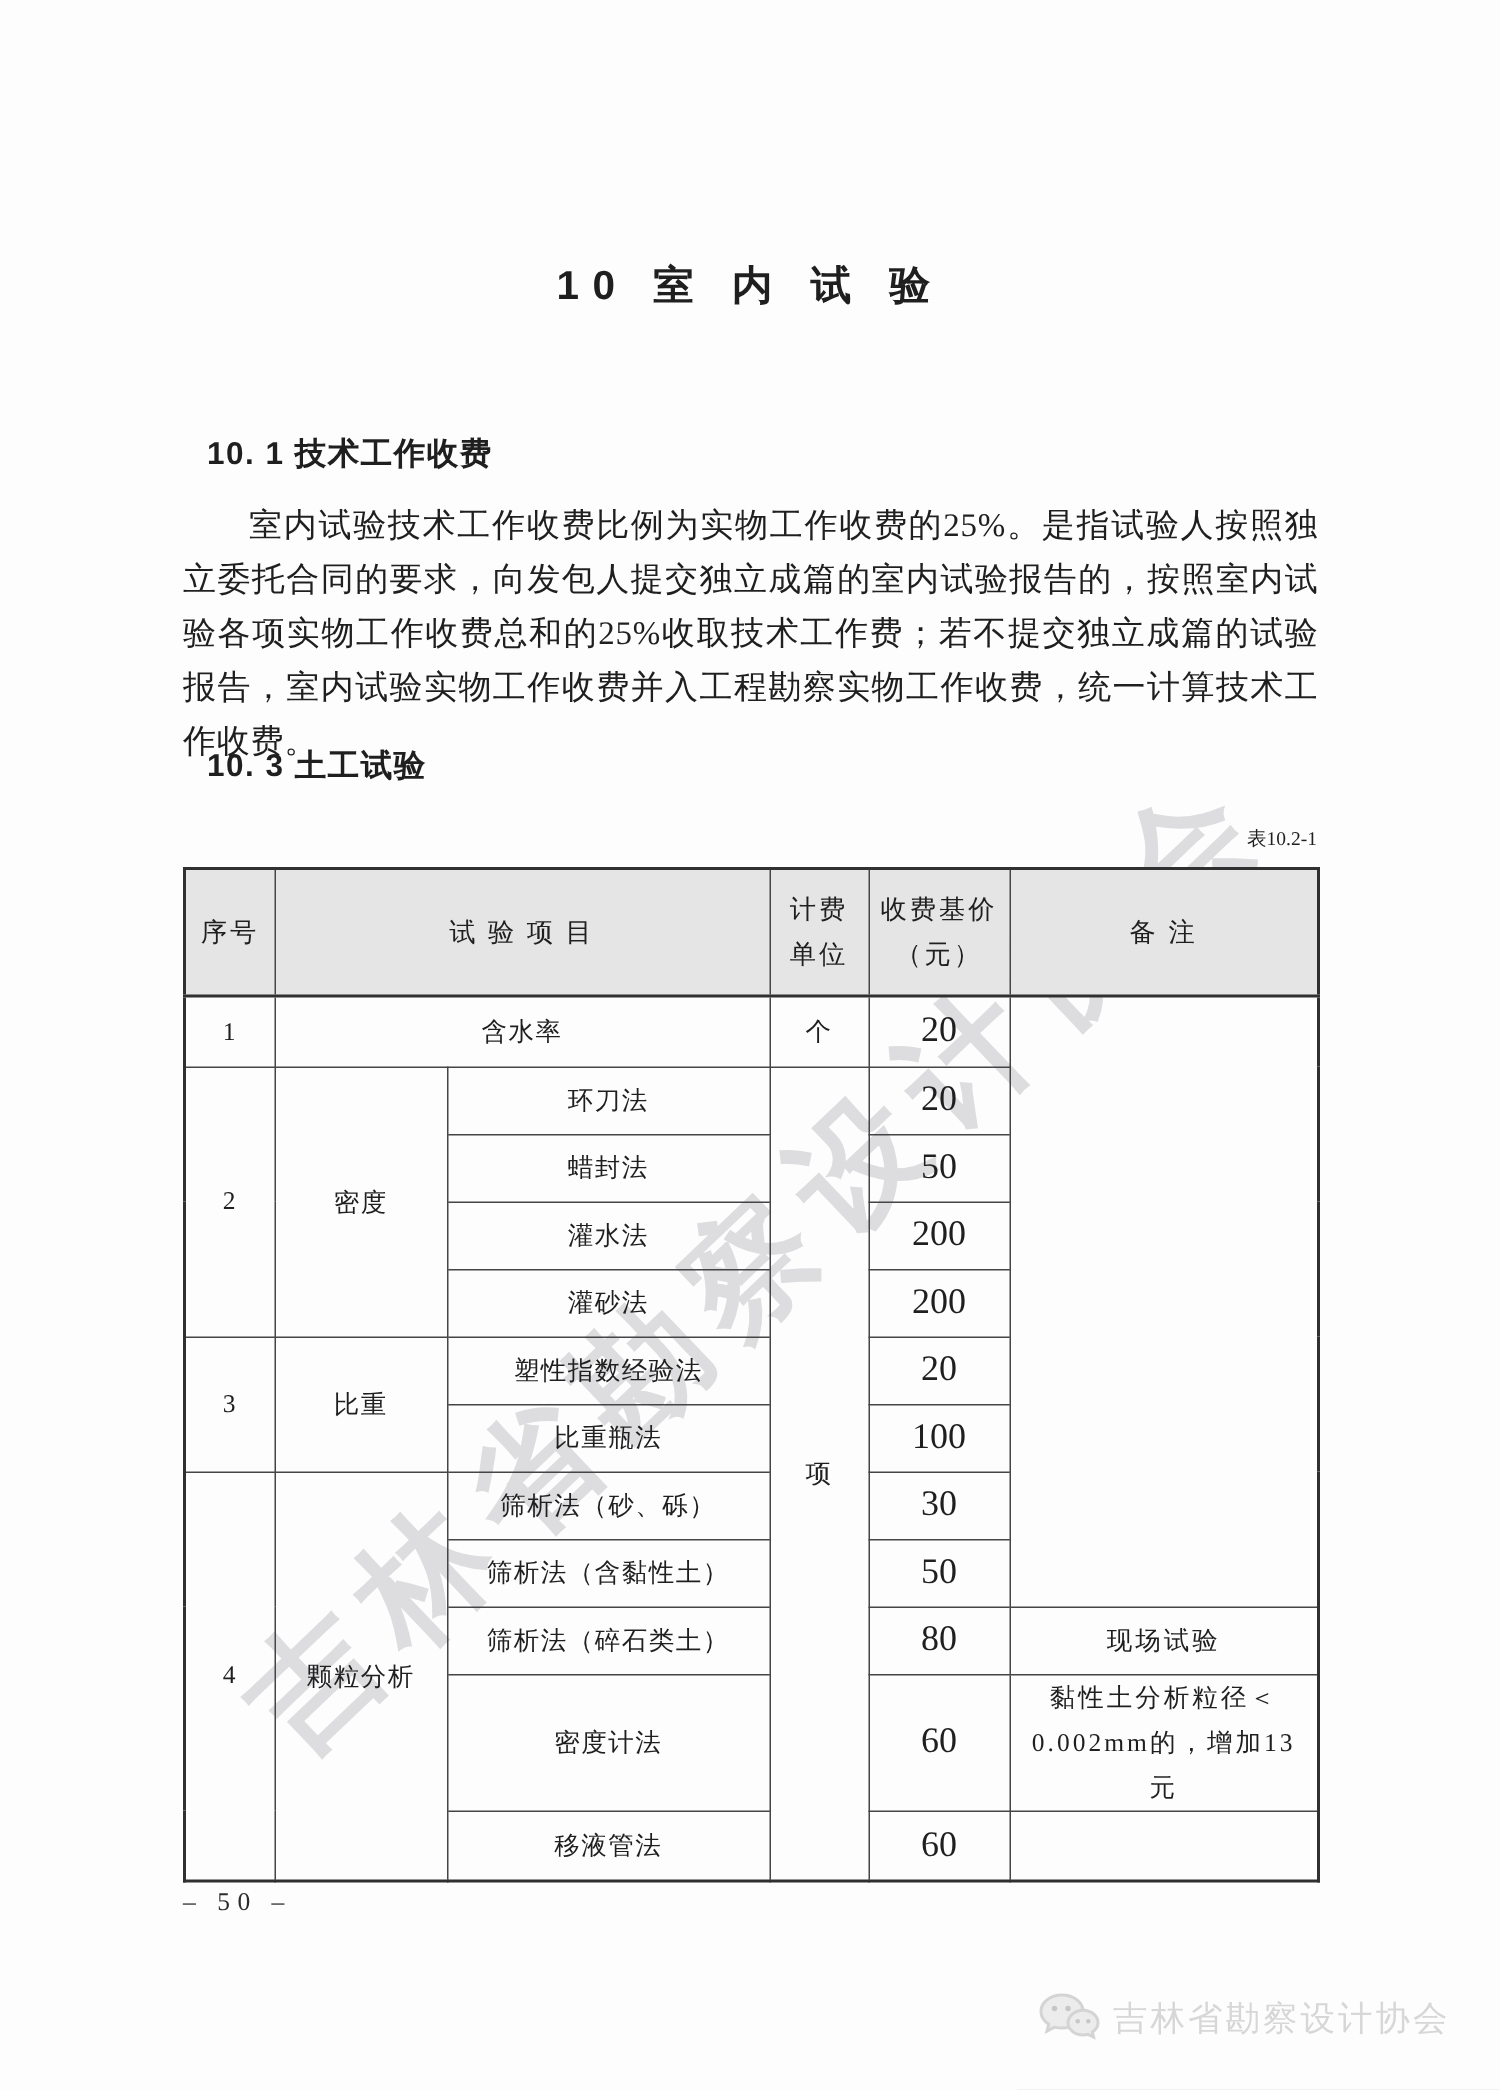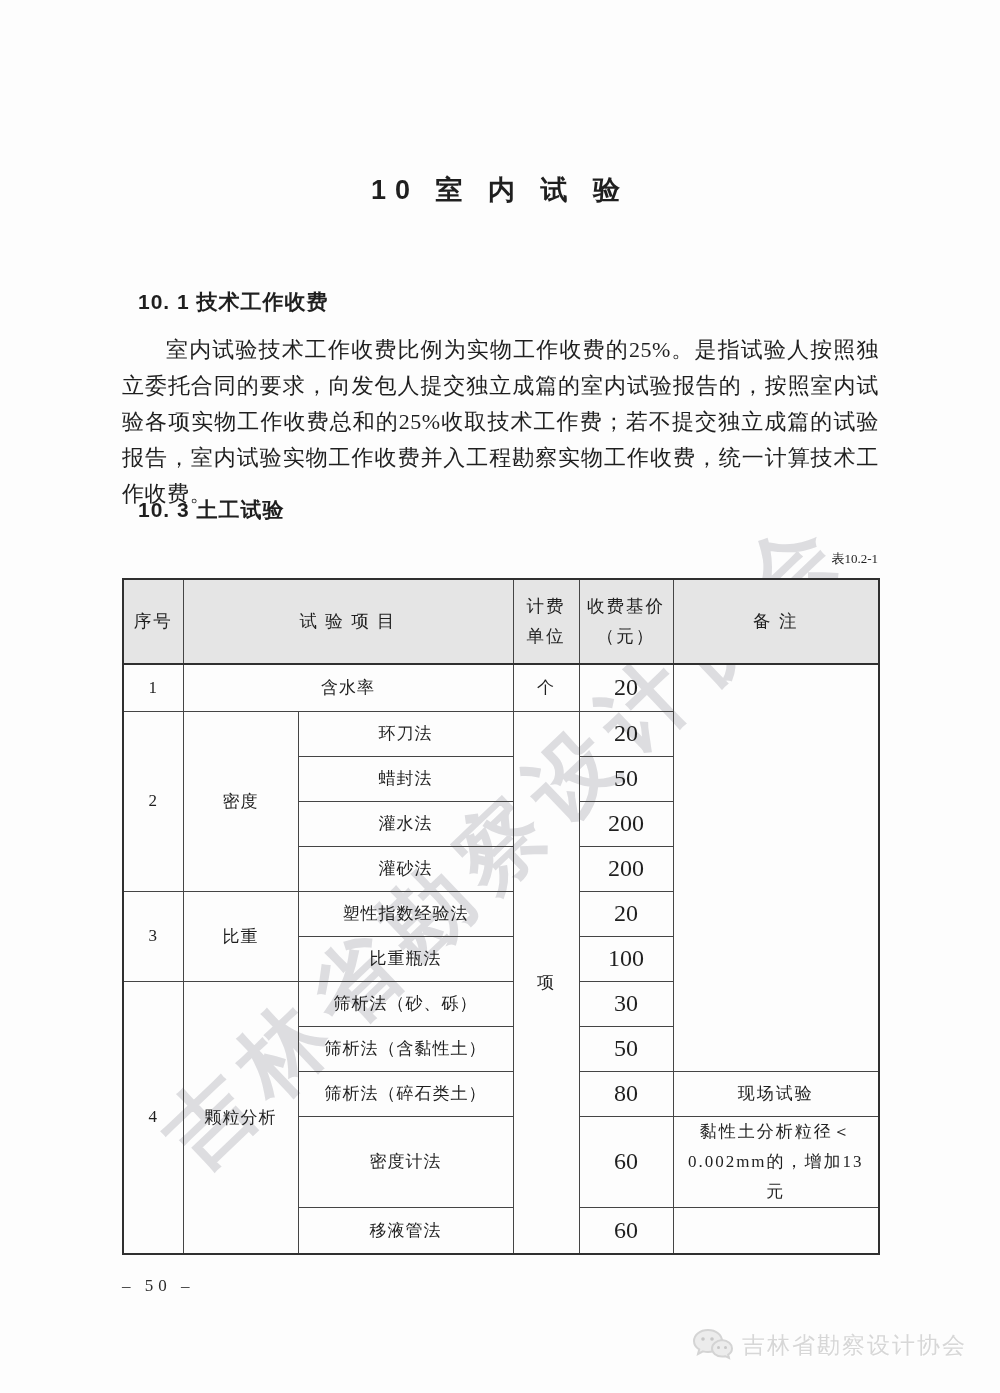--- a/index.html
+++ b/index.html
@@ -109,21 +109,20 @@
   tr.h-last{height:47px;}
   .fee-table td.price{font-size:24px;letter-spacing:0;}
   .fee-table td.remark-cell{font-size:17px;line-height:30px;letter-spacing:2px;padding:0 10px;}
   .page-number{
     position:absolute;
     left:122px;top:1258px;
     font-size:17px;
     letter-spacing:5px;
     color:#2c2c2c;
     z-index:2;
-    margin-top:18px;
   }
   .brand-footer{
     position:absolute;
     left:692px;top:1328px;
     display:flex;
     align-items:center;
     gap:8px;
     z-index:2;
   }
   .brand-footer .brand-text{

